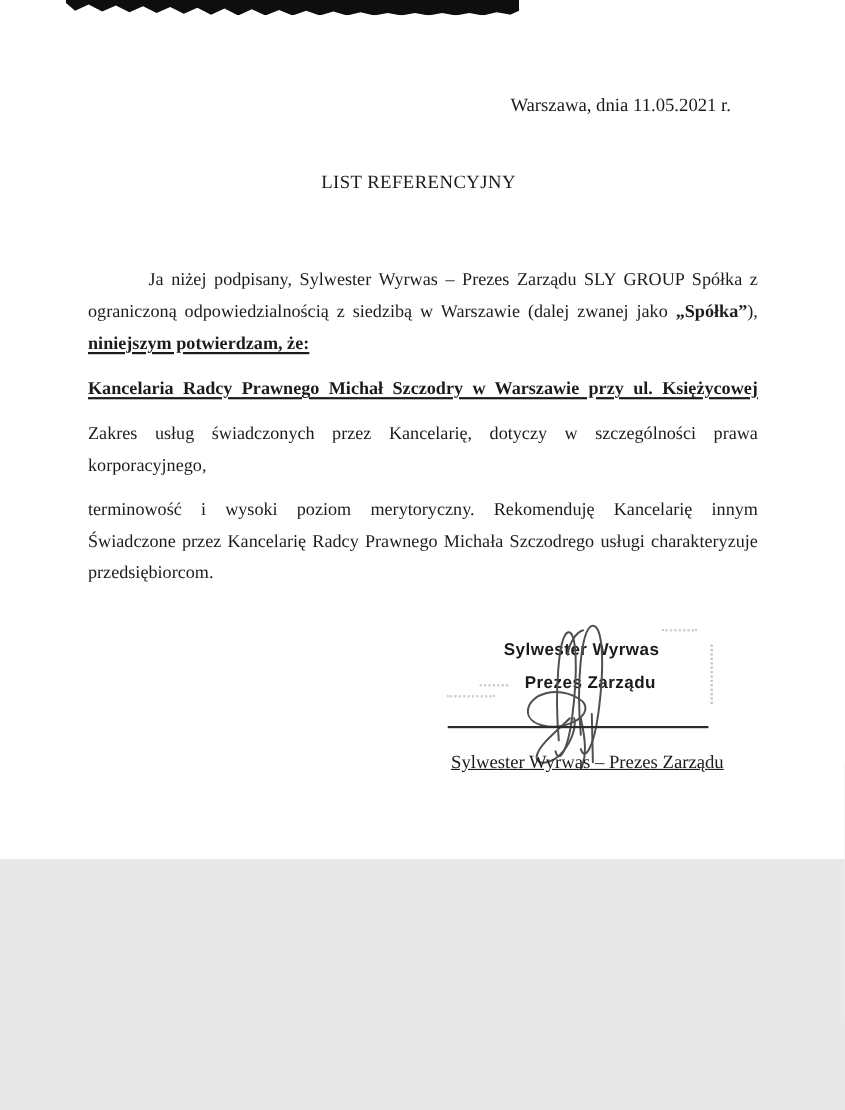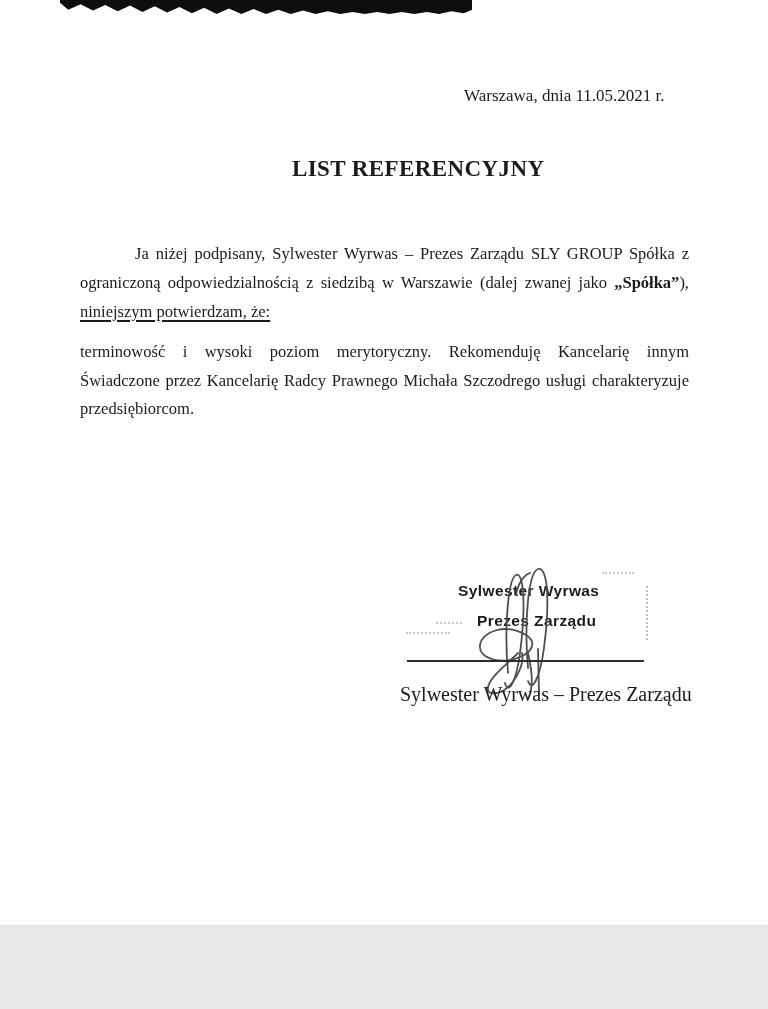--- a/index.html
+++ b/index.html
@@ -1,20 +1,20 @@
 <!DOCTYPE html>
 <html><head>
 <meta charset="utf-8">
 <style>
   * { box-sizing: border-box; margin: 0; padding: 0; }
   html, body { background: #e8e8e8; }
   .page {
     position: relative;
     width: 768px;
-    height: 925px;
+    height: 781px;
     margin: 0 auto;
     background: #ffffff;
     font-family: "Liberation Serif", serif;
     color: #1b1b1b;
     overflow: hidden;
   }
 
   
   .redaction-bar {
     position: absolute;
@@ -31,39 +31,39 @@
   .date-line {
     position: absolute;
     left: 464px; top: 86px;
     font-size: 17px;
     white-space: nowrap;
   }
 
   .doc-title {
     position: absolute;
     left: 292px; top: 156px;
-    font-size: 23px;
-    font-weight: bold;
+    font-size: 17px;
+    font-weight: normal;
     letter-spacing: 0.4px;
     white-space: nowrap;
   }
 
   .content {
     position: absolute;
     left: 68px; top: 227px;
     width: 633px;
     font-size: 16.5px;
     line-height: 29px;
   }
   .para { margin: 12px; }
   .jl  { text-align: justify; text-align-last: justify; }
   .jl-last { text-align: left; }
   .indent-first { text-indent: 55px; }
   .bold { font-weight: bold; }
-  .bu { font-weight: normal; text-decoration: underline; text-decoration-thickness: 1.6px; text-underline-offset: 3px; }
+  .bu { font-weight: bold; text-decoration: underline; text-decoration-thickness: 1.6px; text-underline-offset: 3px; }
   .p2 { margin-top: 6px; line-height: 30px; }
   .p3 { margin-top: 10px; line-height: 28.5px; }
   .p4 { margin-top: 6px; line-height: 28.5px; }
 
   
   .stamp-name {
     position: absolute; left: 458px; top: 582px;
     font-family: "Liberation Sans", sans-serif;
     font-size: 15.5px; font-weight: bold; letter-spacing: 0.4px;
     white-space: nowrap;
@@ -80,22 +80,22 @@
   .frag-bottom { left: 406px; top: 632px; width: 44px; height: 0; border-top: 2px dotted #a0a0a0; }
   .frag-top    { left: 602px; top: 572px; width: 32px; height: 0; border-top: 2px dotted #a0a0a0; }
 
   .signature-svg { position: absolute; left: 458px; top: 553px; }
 
   .signature-line {
     position: absolute; left: 407px; top: 660px;
     width: 237px; height: 2px; background: #2b2b2b;
   }
   .typed-name {
-    position: absolute; left: 400px; top: 683px;
-    font-size: 20px; white-space: nowrap;
+    position: absolute; left: 410px; top: 683px;
+    font-size: 17px; white-space: nowrap; text-decoration: underline;
   }
 </style>
 </head>
 <body>
 
 <div class="page">
 
   <div class="redaction-bar"></div>
 
   <div class="date-line">Warszawa, dnia 11.05.2021 r.</div>
@@ -104,23 +104,25 @@
 
   <div class="content">
 
     <div class="para">
       <div class="jl indent-first">Ja niżej podpisany, Sylwester Wyrwas – Prezes Zarządu  SLY GROUP Spółka z</div>
       <div class="jl"><span>ograniczoną odpowiedzialnością z siedzibą w Warszawie (dalej zwanej jako </span><span class="bold">„Spółka”</span><span>),</span></div>
       <div class="jl-last"><span class="bu">niniejszym potwierdzam, że:</span></div>
     </div>
 
     <div class="para p2">
+      <div class="jl"><span class="bu">Kancelaria Radcy Prawnego Michał Szczodry w Warszawie przy ul. Księżycowej</span></div>
     </div>
 
     <div class="para p3">
+      <div class="jl">Zakres usług świadczonych przez Kancelarię, dotyczy w szczególności prawa korporacyjnego,</div>
     </div>
 
     <div class="para p4">
       <div class="jl">terminowość i wysoki poziom merytoryczny. Rekomenduję Kancelarię innym</div>
       <div class="jl">Świadczone przez Kancelarię Radcy Prawnego Michała Szczodrego usługi charakteryzuje</div>
       <div class="jl-last">przedsiębiorcom.</div>
     </div>
 
   </div>
 

